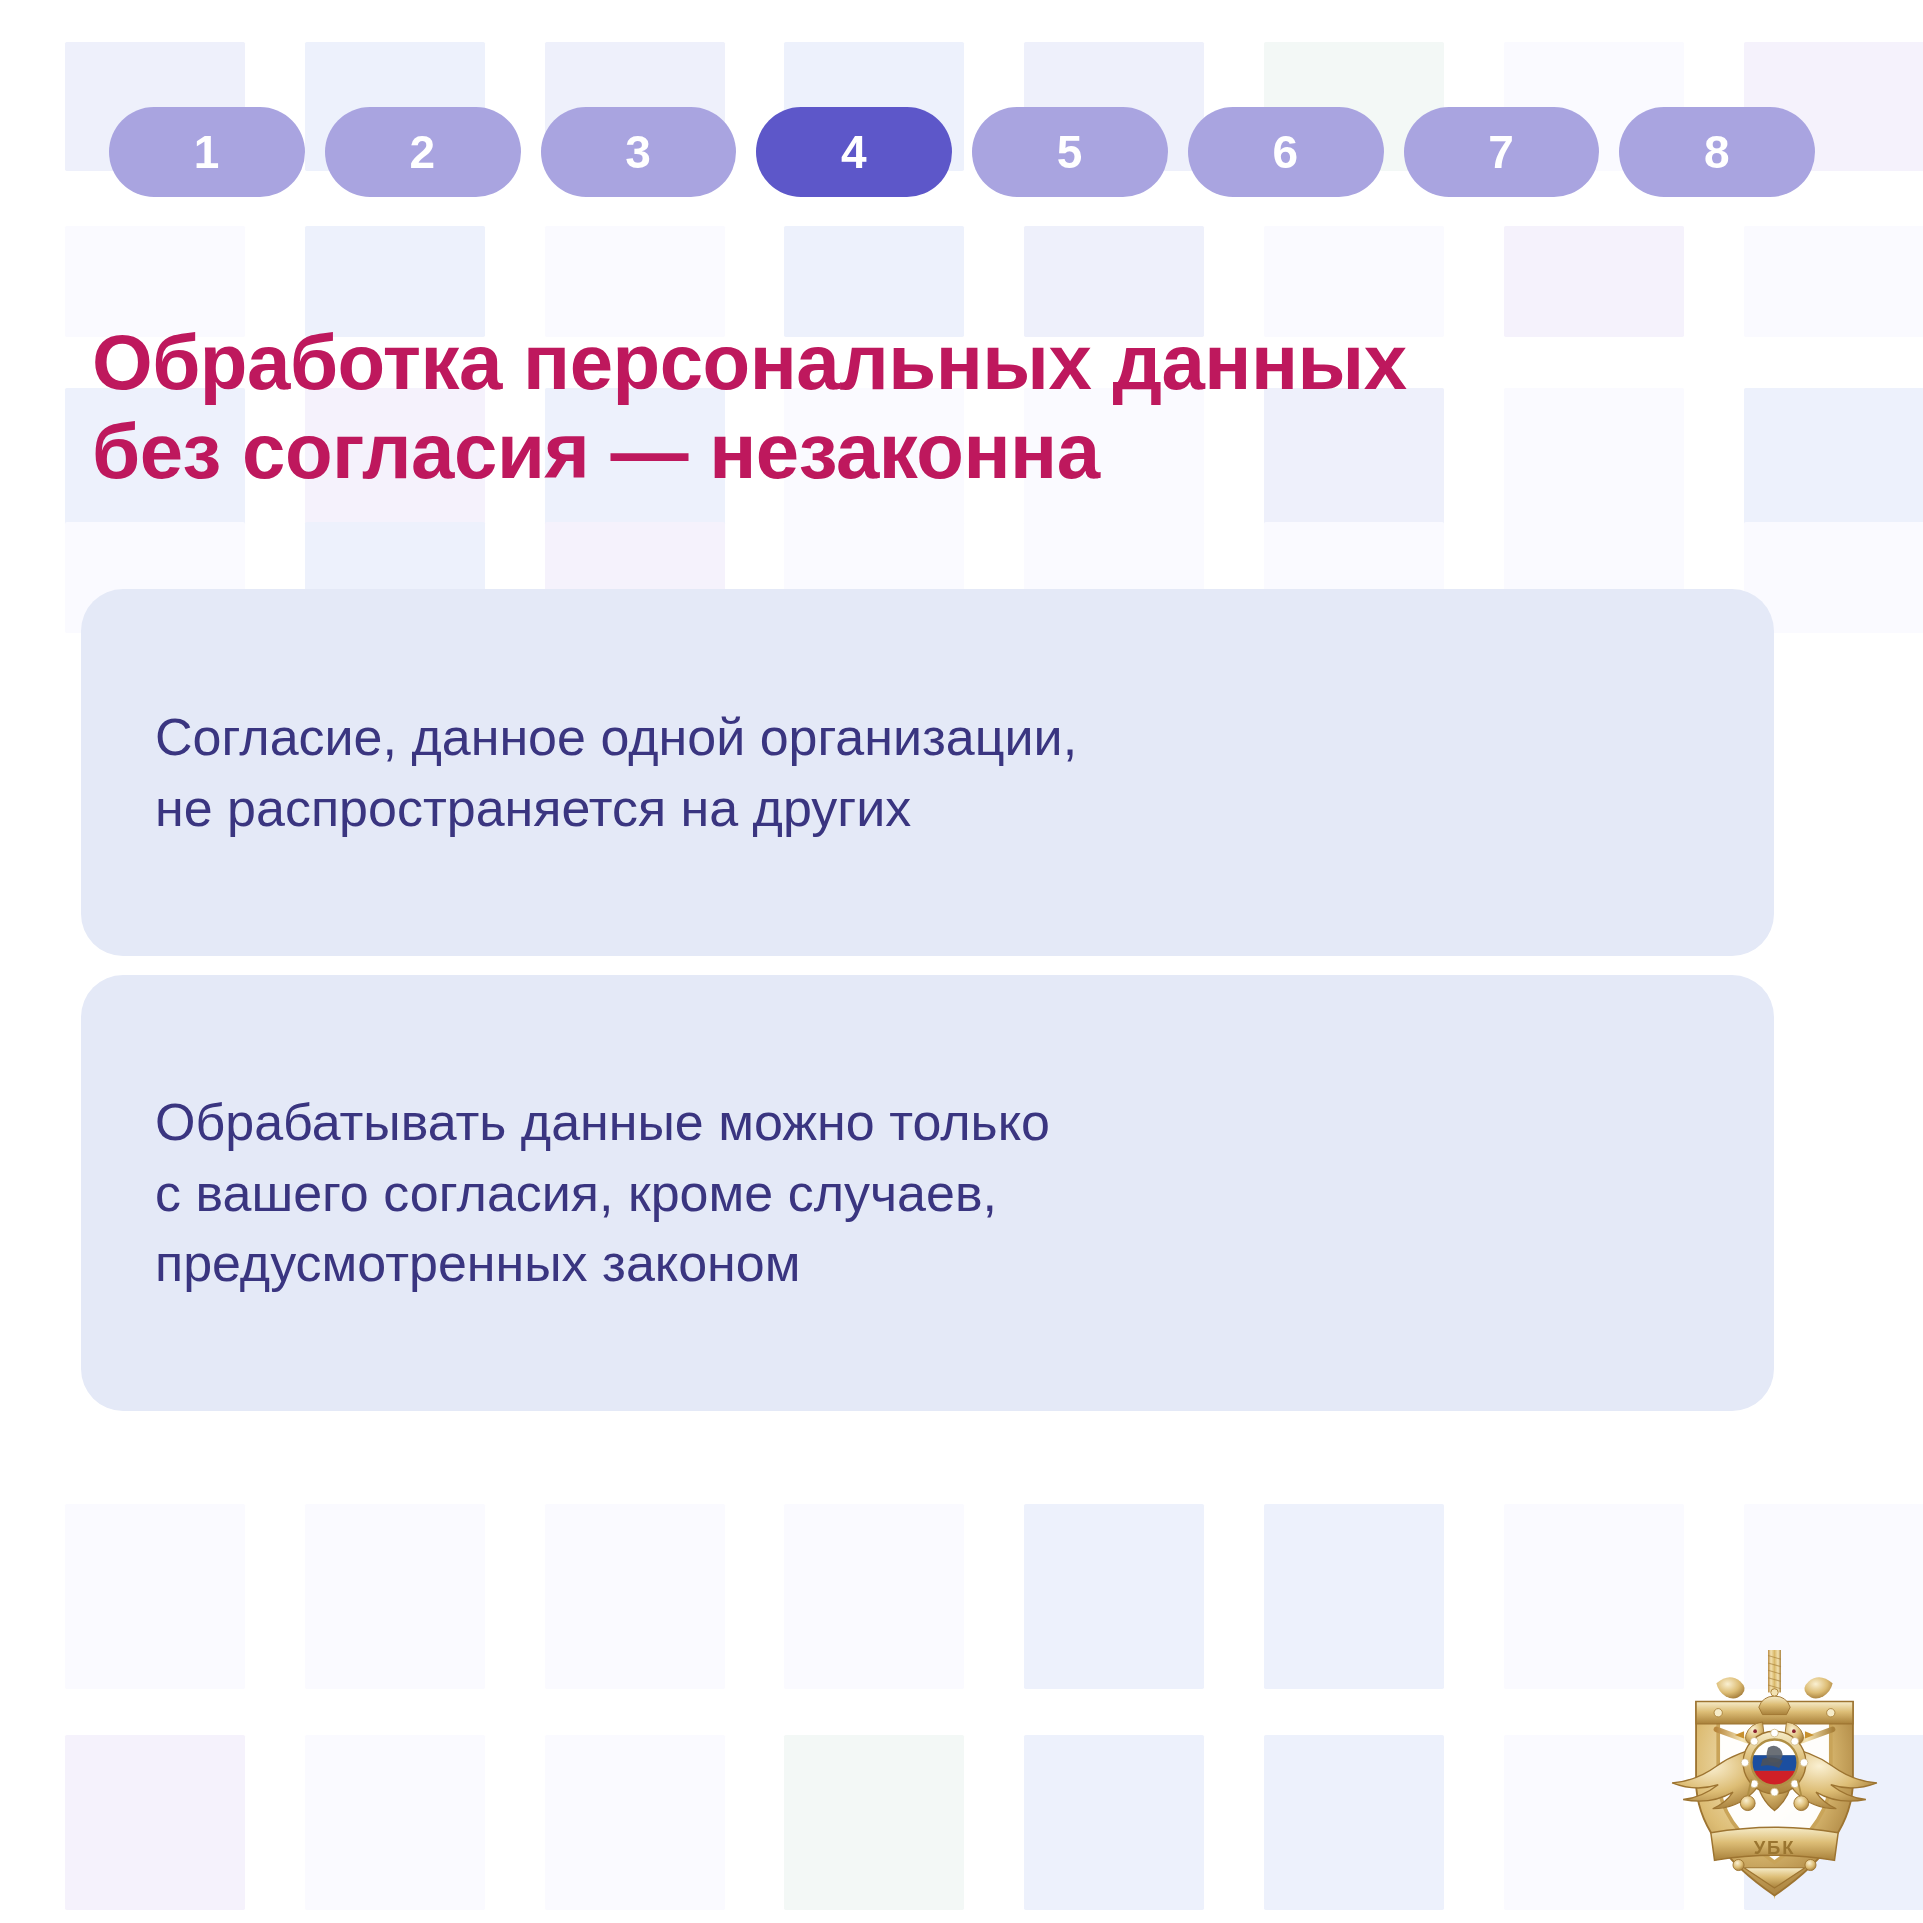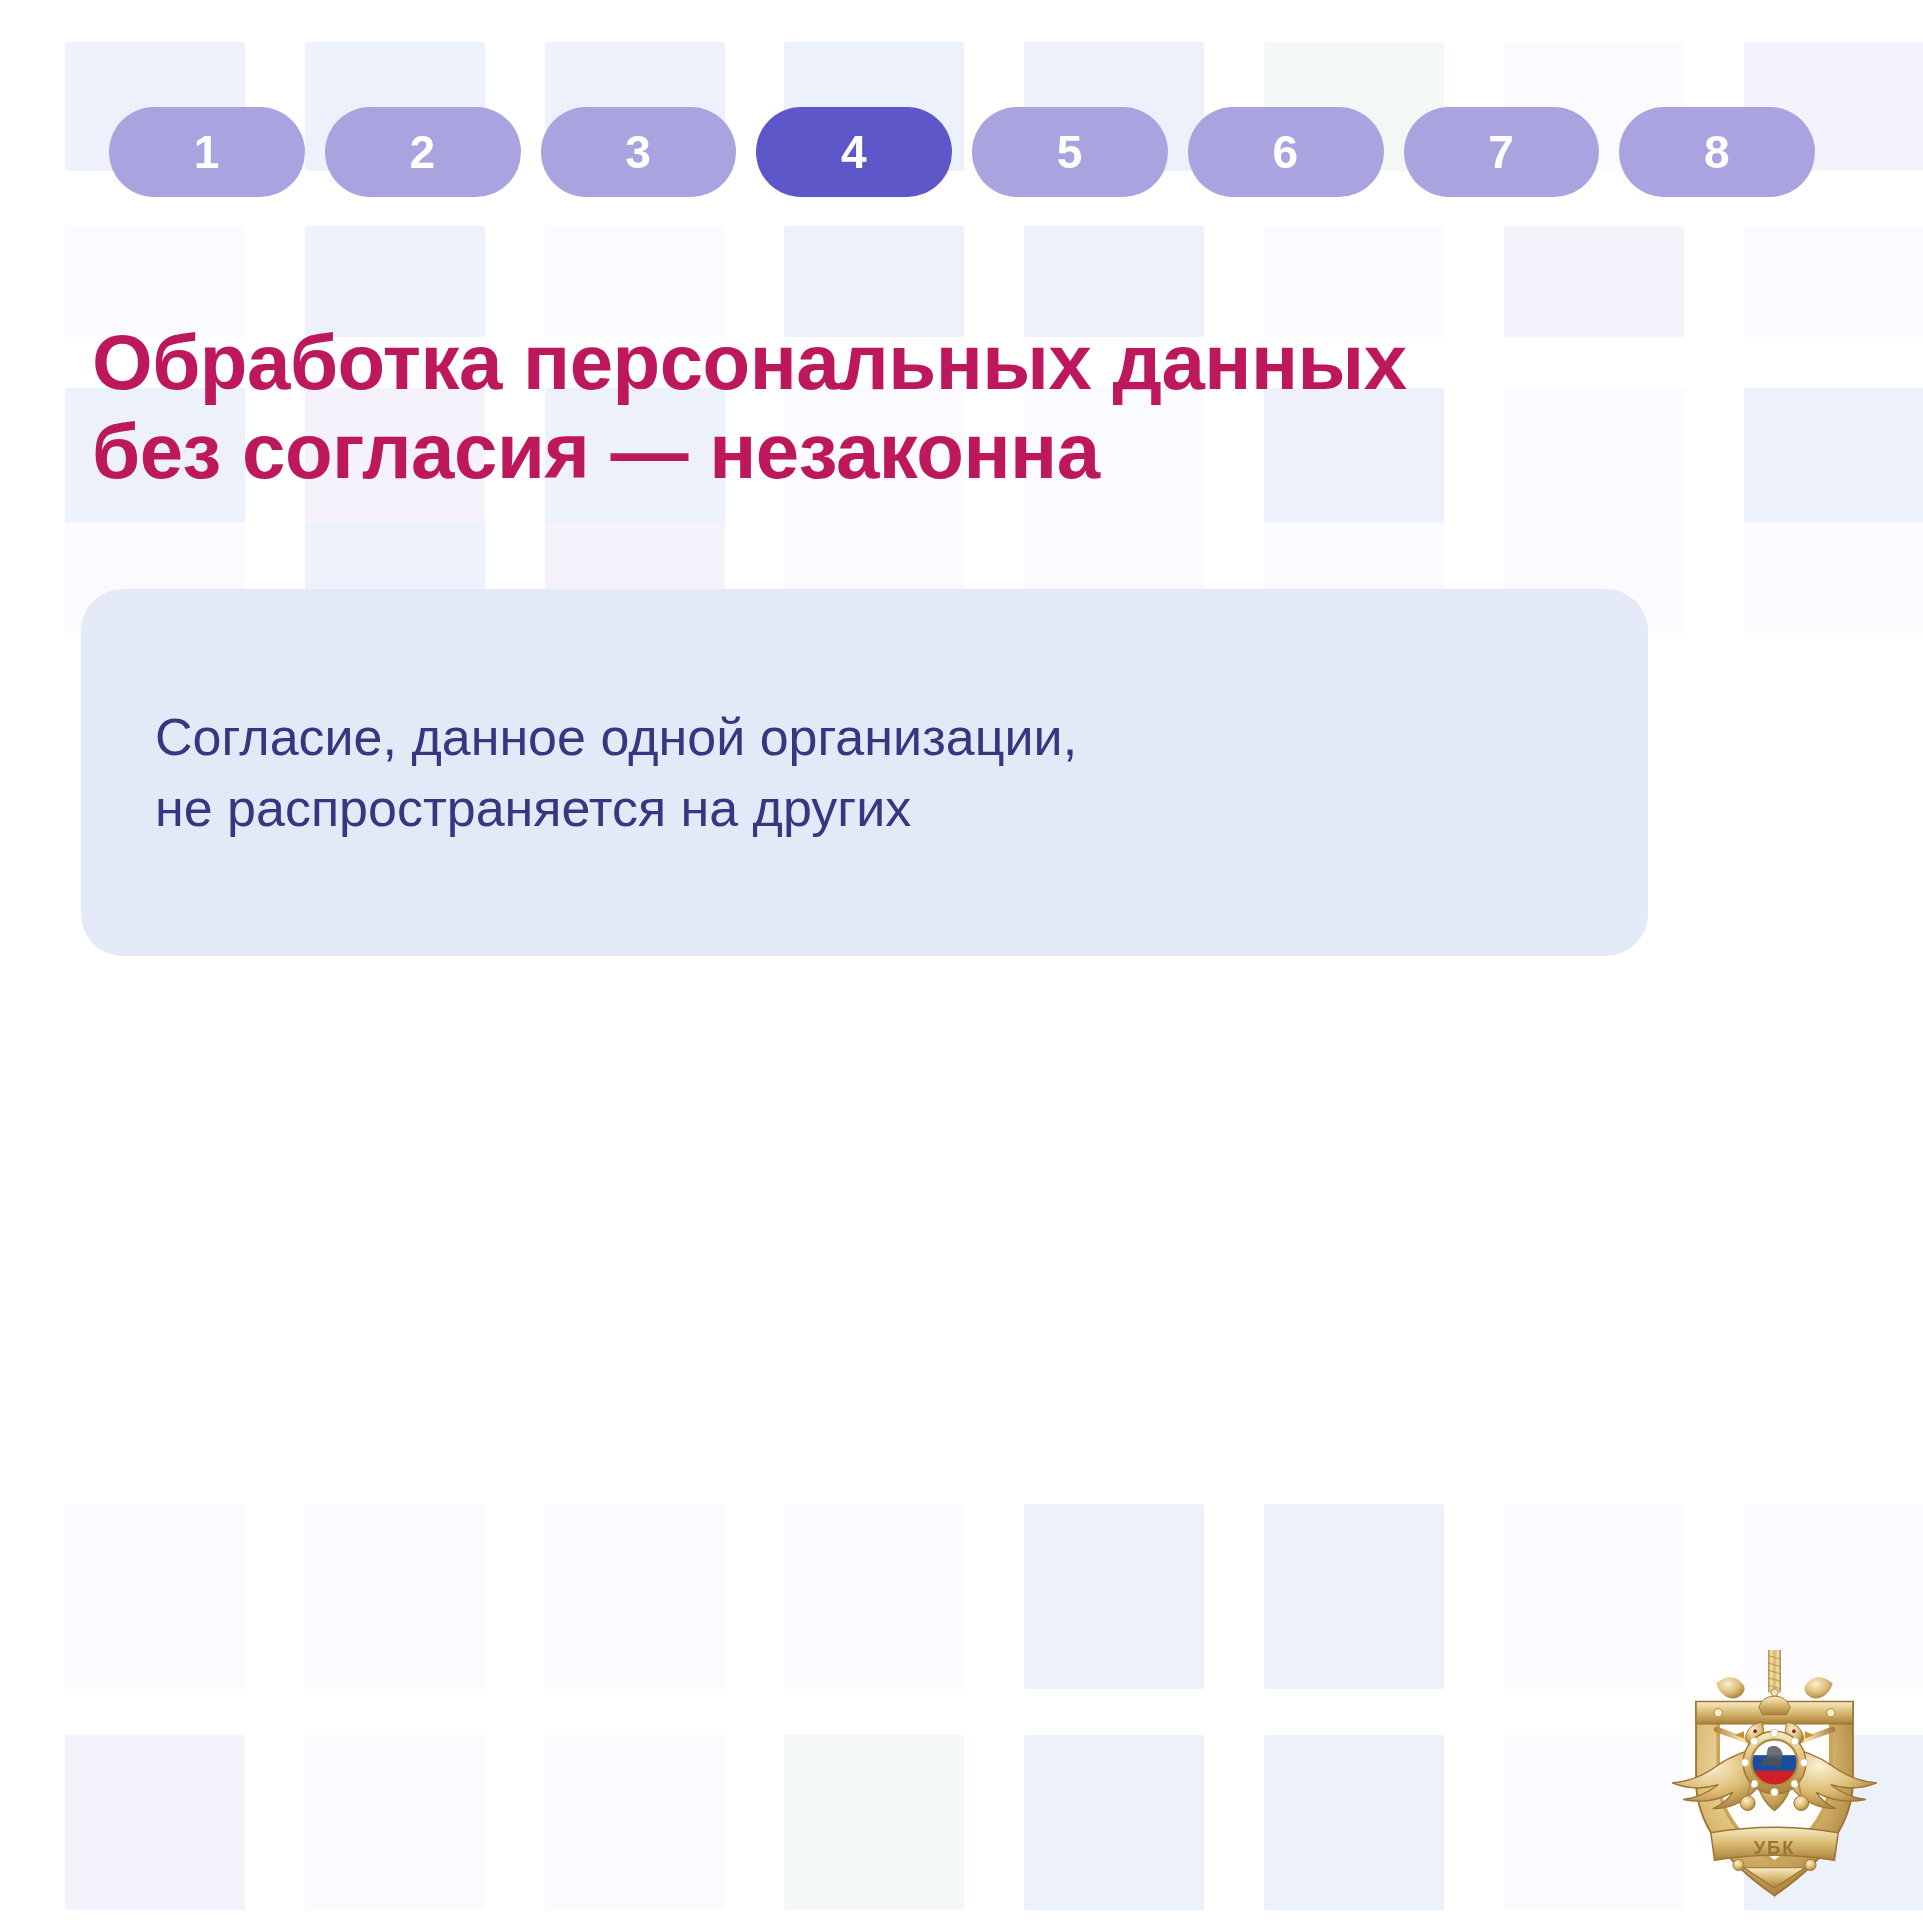--- a/index.html
+++ b/index.html
@@ -75,21 +75,21 @@
     font-weight: 700;
     line-height: 1.14;
     letter-spacing: -0.5px;
     white-space: pre-line;
   }
 
   
   .info-card {
     position: absolute;
     left: 81px;
-    width: 1567px;
+    width: 1693px;
     background: #e4e9f7;
     border-radius: 42px;
     box-sizing: border-box;
     color: #3a3580;
     font-size: 52px;
     line-height: 1.36;
     font-weight: 400;
     white-space: pre-line;
     display: flex;
     align-items: center;
@@ -203,20 +203,25 @@
     </div>
 
   <h1 id="title">Обработка персональных данных
 без согласия — незаконна</h1>
 
   <div class="info-card" id="card-1">
     <div class="card-text">Согласие, данное одной организации,
 не распространяется на других</div>
   </div>
 
+  <div class="info-card" id="card-2">
+    <div class="card-text">Обрабатывать данные можно только
+с вашего согласия, кроме случаев,
+предусмотренных законом</div>
+  </div>
 
   <div id="emblem">
     <svg viewBox="0 0 250 272" xmlns="http://www.w3.org/2000/svg">
       <defs>
         <linearGradient id="goldV" x1="0" y1="0" x2="1" y2="0">
           <stop offset="0%" stop-color="#b8873d"></stop>
           <stop offset="22%" stop-color="#f3e2b2"></stop>
           <stop offset="50%" stop-color="#d9b869"></stop>
           <stop offset="78%" stop-color="#f3e2b2"></stop>
           <stop offset="100%" stop-color="#a9813a"></stop>

